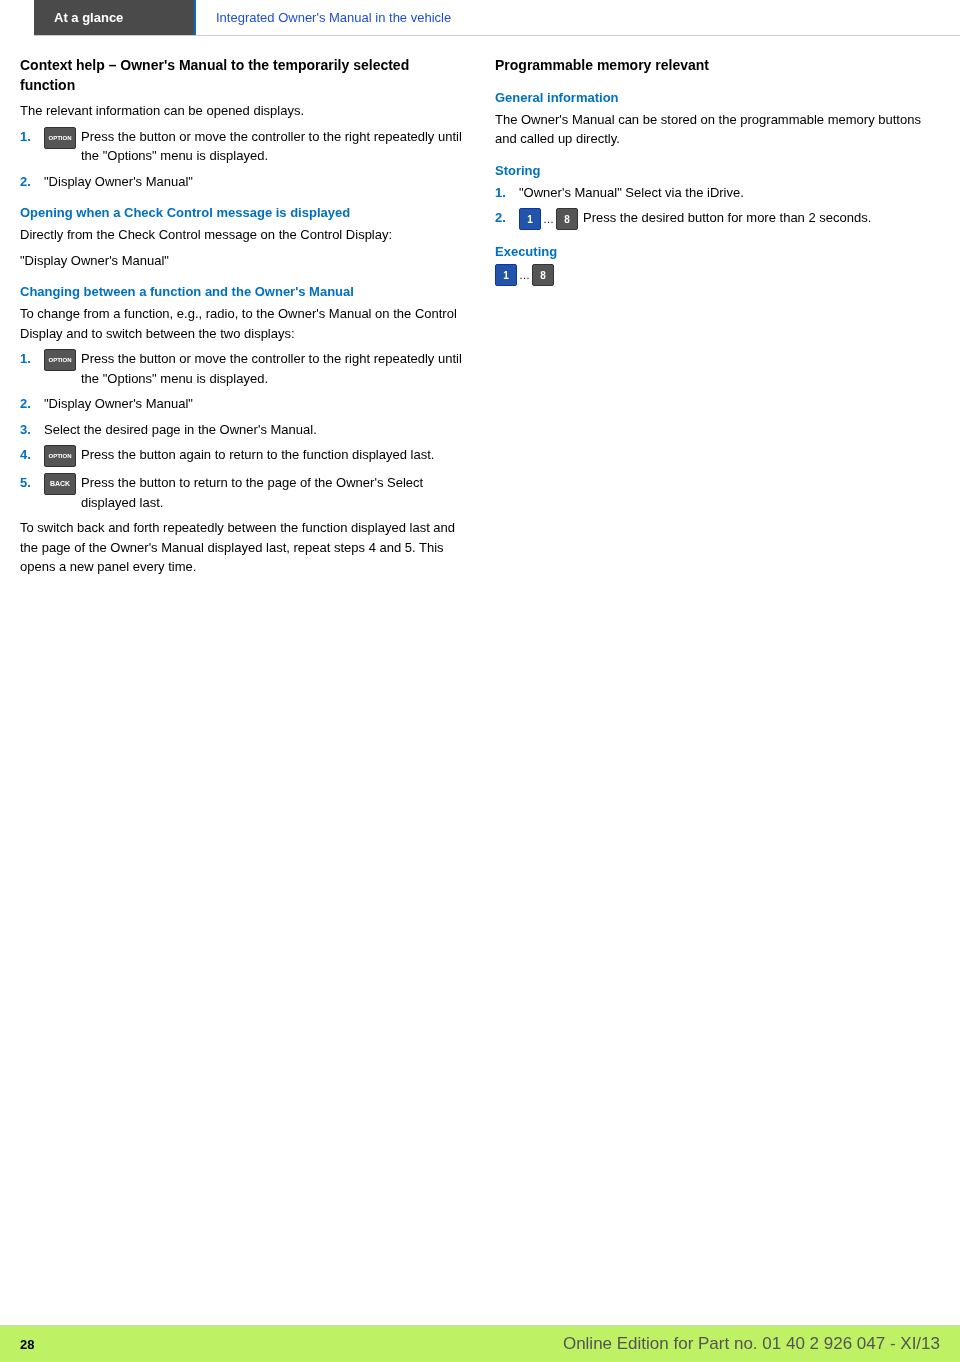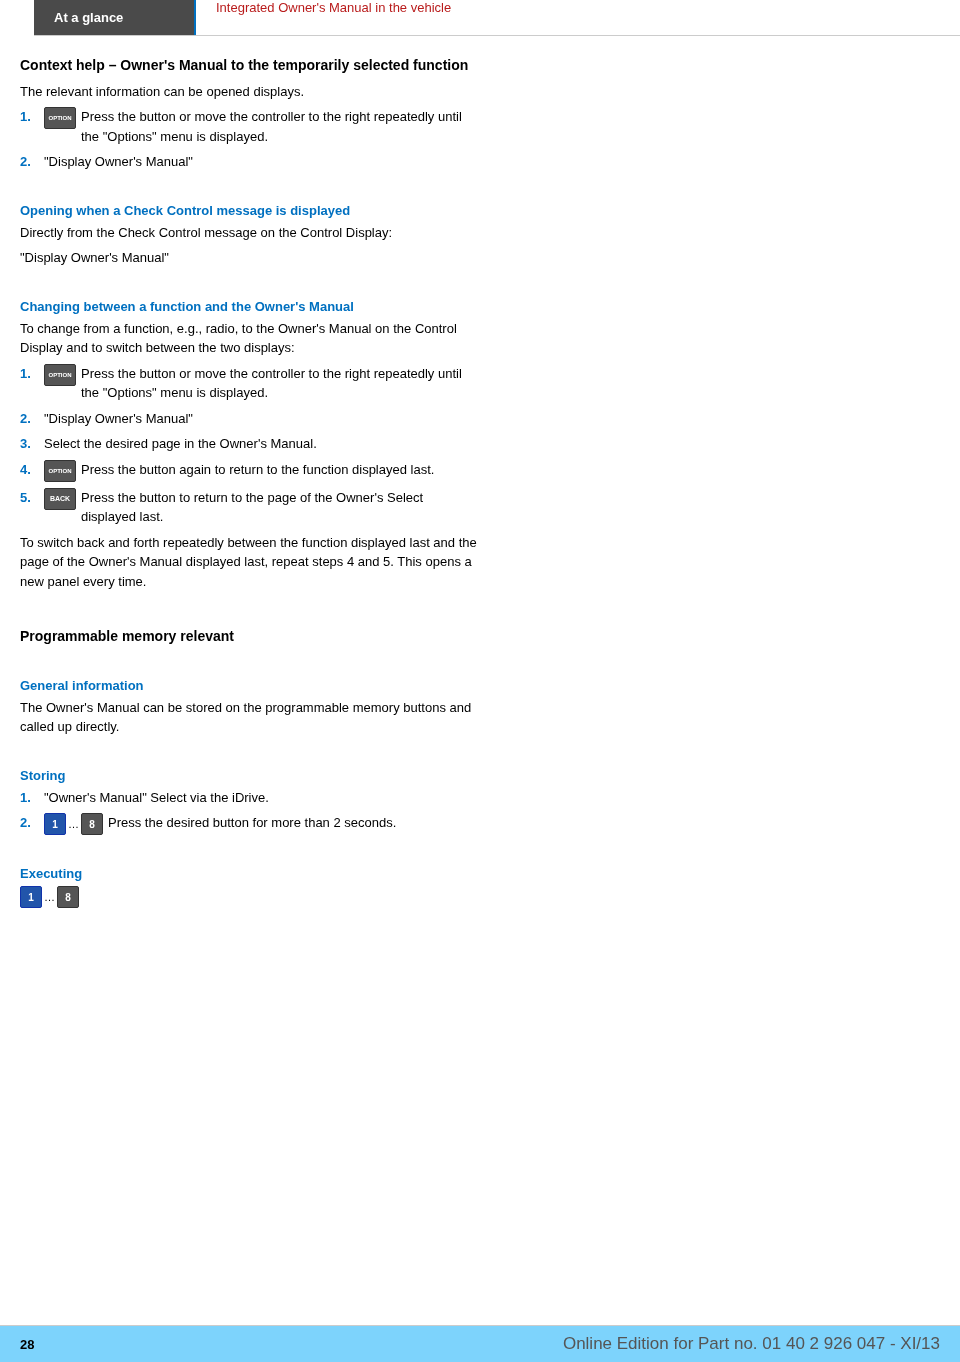--- a/index.html
+++ b/index.html
@@ -24,35 +24,34 @@
       color: #fff;
       font-size: 13px;
       font-weight: bold;
       display: flex;
       align-items: center;
       padding: 0 20px;
       min-width: 160px;
     }
     .header-right {
       background: #fff;
-      color: #b91c1c;
-      font-size: 13px;
-      display: flex;
-      align-items: flex-start;
+      color: #1d4ed8;
+      font-size: 13px;
+      display: flex;
+      align-items: center;
       padding: 0 20px;
       flex: 1;
       border-left: 2px solid #0070c0;
     }
 
     
     .content {
       display: flex;
       padding: 20px 20px 20px 20px;
       gap: 30px;
-      flex-direction: column;
     }
 
     .left-col {
       flex: 1;
       max-width: 460px;
     }
 
     .right-col {
       flex: 1;
       max-width: 460px;
@@ -64,21 +63,21 @@
       font-size: 14px;
       font-weight: bold;
       margin-bottom: 6px;
       line-height: 1.4;
     }
 
     .sub-section-title {
       color: #0070c0;
       font-size: 13px;
       font-weight: bold;
-      margin-top: 31px;
+      margin-top: 14px;
       margin-bottom: 5px;
     }
 
     .body-text {
       font-size: 13px;
       line-height: 1.5;
       margin-bottom: 6px;
     }
 
     
@@ -205,21 +204,21 @@
     
     .footer {
       display: flex;
       justify-content: space-between;
       align-items: center;
       padding: 8px 20px;
       border-top: 1px solid #ccc;
       position: fixed;
       bottom: 0;
       width: 960px;
-      background: #7dd3fc;
+      background: #bef264;
     }
 
     .footer-page {
       font-size: 13px;
       font-weight: bold;
     }
 
     .footer-text {
       font-size: 17px;
       color: #555;

